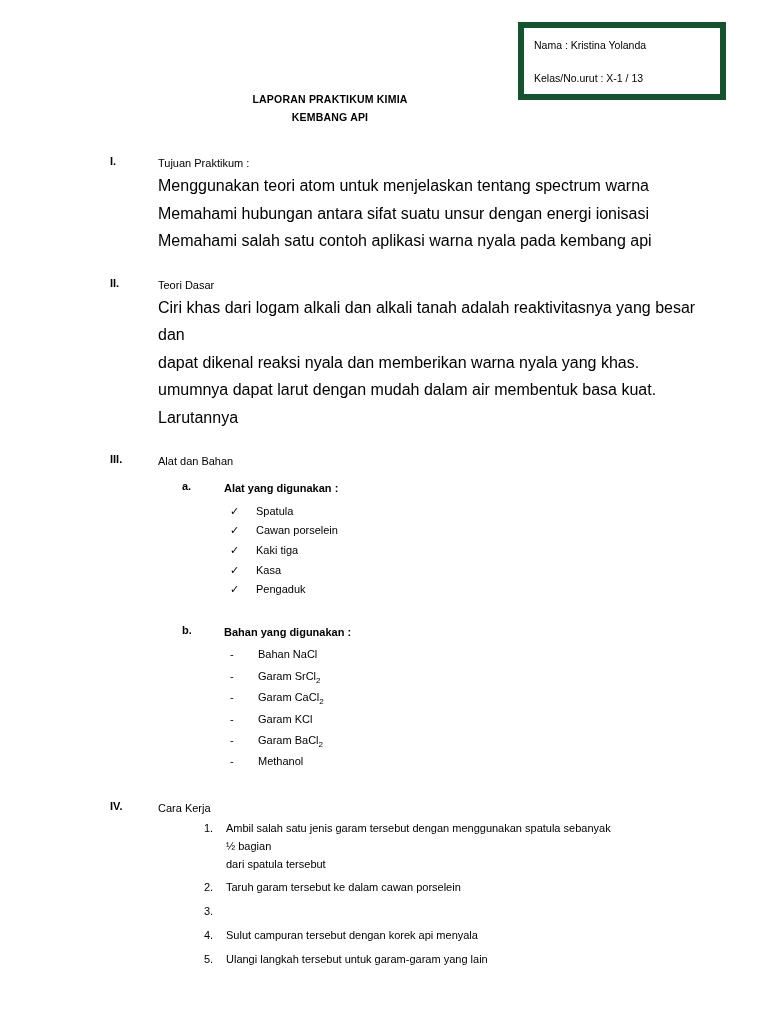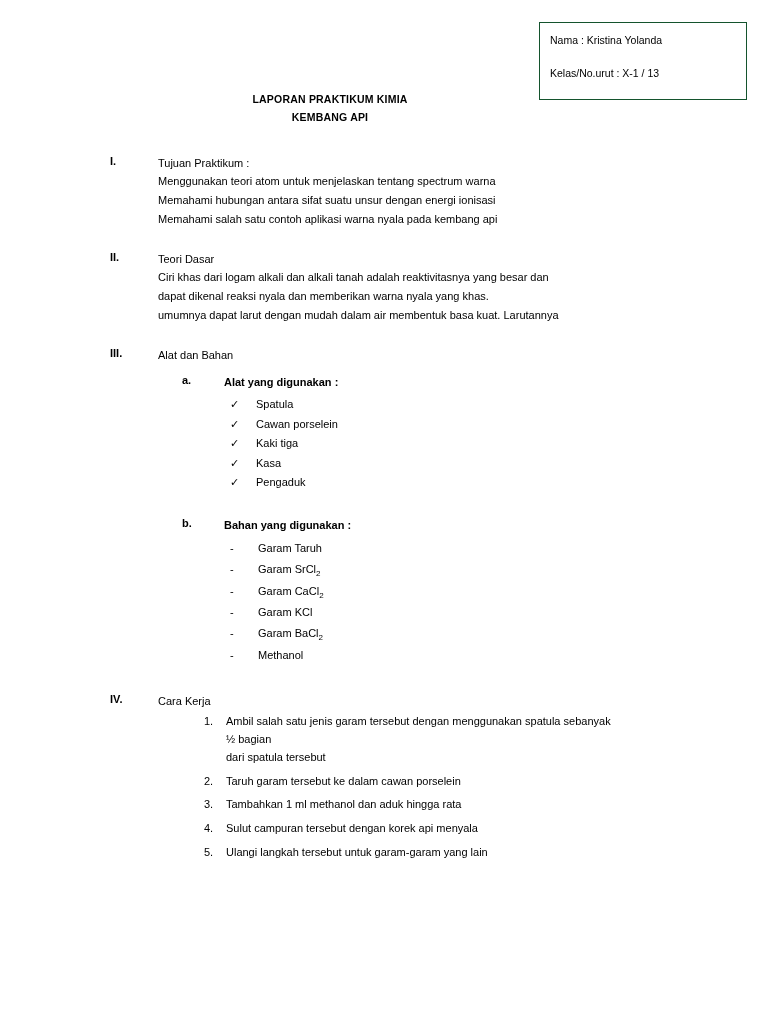--- a/index.html
+++ b/index.html
@@ -22,24 +22,23 @@
     box-sizing: border-box;
   }
 
   
   .id-box {
     position: absolute;
     left: 518px;
     top: 22px;
     width: 208px;
     height: 78px;
-    border: 1px solid #14532d;
+    border: 6px solid #14532d;
     box-sizing: border-box;
     padding: 11px 10px 0 10px;
-    margin-left: 21px;
   }
   .id-line {
     font-size: 10.5px;
     line-height: 1.2;
     margin-bottom: 20px;
     white-space: nowrap;
   }
 
   
   .title-block {
@@ -86,21 +85,21 @@
   .sec-body {
     flex: 1 1 auto;
     padding-right: 60px;
   }
   .sec-title {
     font-size: 11px;
     font-weight: normal;
     line-height: 1.55;
   }
   .para {
-    font-size: 11px;
+    font-size: 16px;
     line-height: 1.72;
   }
 
   
   .sub {
     margin-top: 10px;
   }
   .sub-row {
     display: flex;
     align-items: flex-start;
@@ -271,21 +270,21 @@
           <div class="gap-sm"></div>
 
           <div class="sub">
             <div class="sub-row">
               <div class="sub-label">b.</div>
               <div class="sub-title">Bahan yang digunakan :</div>
             </div>
             <ul class="dash-list">
               <li>
                 <span class="dash-mark">-</span>
-                <span><span>Garam Taruh</span><span class="sub-txt"></span></span>
+                <span><span>Bahan NaCl</span><span class="sub-txt"></span></span>
               </li>
               <li>
                 <span class="dash-mark">-</span>
                 <span><span>Garam SrCl</span><span class="sub-txt">2</span></span>
               </li>
               <li>
                 <span class="dash-mark">-</span>
                 <span><span>Garam CaCl</span><span class="sub-txt">2</span></span>
               </li>
               <li>
@@ -322,21 +321,20 @@
                 <span>Ambil salah satu jenis garam tersebut dengan menggunakan spatula sebanyak ½ bagian</span><br>
                 <span>dari spatula tersebut</span>
               </span>
             </li>
             <li>
               <span class="num-mark">2.</span>
               <span class="num-text">Taruh garam tersebut ke dalam cawan porselein</span>
             </li>
             <li>
               <span class="num-mark">3.</span>
-              <span class="num-text">Tambahkan 1 ml methanol dan aduk hingga rata</span>
             </li>
             <li>
               <span class="num-mark">4.</span>
               <span class="num-text">Sulut campuran tersebut dengan korek api menyala</span>
             </li>
             <li>
               <span class="num-mark">5.</span>
               <span class="num-text">Ulangi langkah tersebut untuk garam-garam yang lain</span>
             </li>
           </ul>

